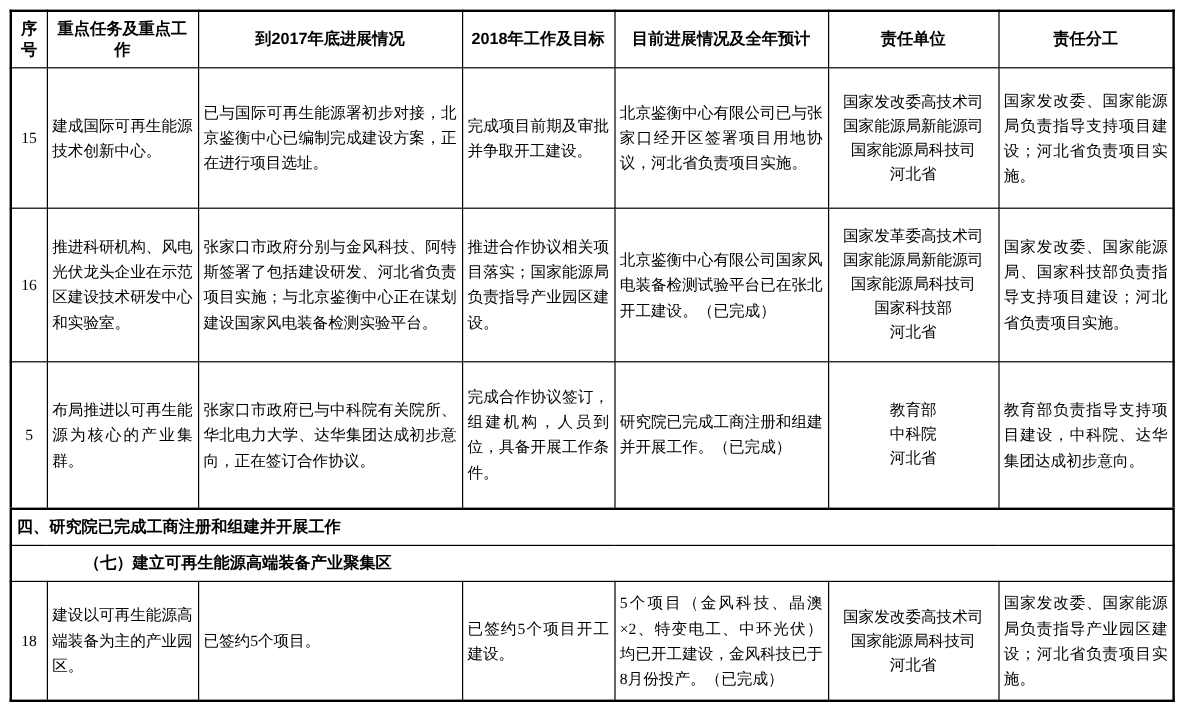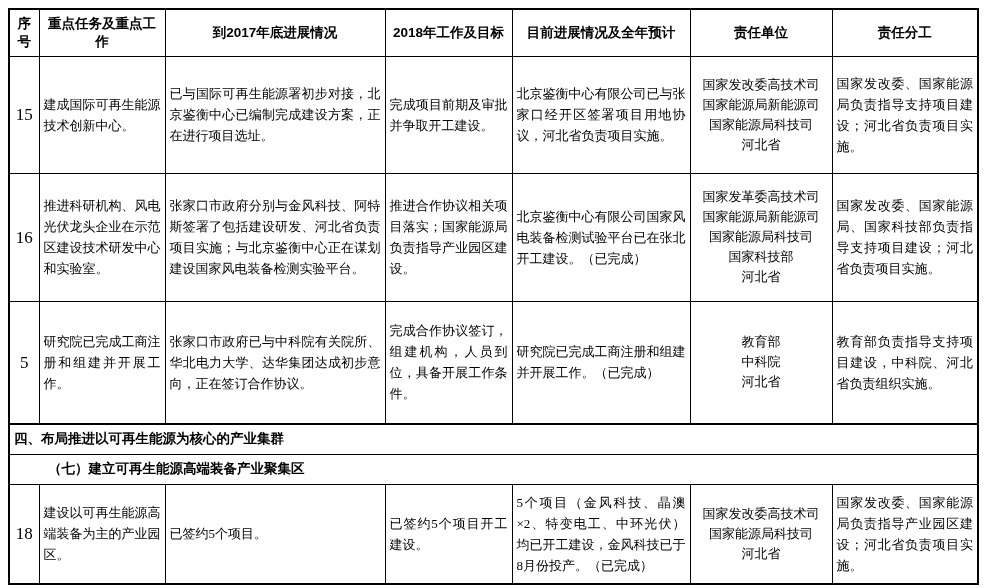--- a/index.html
+++ b/index.html
@@ -18,31 +18,31 @@
     font-family:"Liberation Sans","DejaVu Sans",sans-serif;
     font-weight:bold;font-size:13.5px;line-height:18px;
     text-align:center;padding:2px 2px;
   }
   .h-head{height:47px;}
   .h-r15{height:117px;}
   .h-r16{height:128px;}
   .h-r17{height:123px;}
   .h-sec{height:30px;}
   .h-r18{height:100px;}
-  td.num{text-align:center;font-size:17px;padding:0;}
+  td.num{text-align:center;font-size:13px;padding:0;}
   td.jc{text-align:justify;text-justify:inter-character;}
   td.units{text-align:center;padding:2px 2px;margin-top:11px;}
   td.units div{line-height:20px;}
   tr.section-row td{
     font-family:"Liberation Sans","DejaVu Sans",sans-serif;
     font-weight:bold;font-size:13.5px;line-height:16px;
     text-align:left;padding:2px 4px;
     border-top-width:2.5px;
   }
-  tr.section-row.sub td{padding-left:38px;border-top-width:1.5px;}
+  tr.section-row.sub td{padding-left:60px;border-top-width:1.5px;}
 </style>
 </head>
 <body>
 
 <div class="page">
   <table class="doc">
     <colgroup>
       <col style="width:30px">
       <col style="width:126px">
       <col style="width:220px">
@@ -87,33 +87,33 @@
           <div>国家发革委高技术司</div>
           <div>国家能源局新能源司</div>
           <div>国家能源局科技司</div>
           <div>国家科技部</div>
           <div>河北省</div>
         </td>
         <td class="jc">国家发改委、国家能源局、国家科技部负责指导支持项目建设；河北省负责项目实施。</td>
       </tr>
       <tr class="h-r17">
         <td class="num">5</td>
-        <td class="jc">研究院已完成工商注册和组建并开展工作。</td>
+        <td class="jc">布局推进以可再生能源为核心的产业集群。</td>
         <td class="jc">张家口市政府已与中科院有关院所、华北电力大学、达华集团达成初步意向，正在签订合作协议。</td>
         <td class="jc">完成合作协议签订，组建机构，人员到位，具备开展工作条件。</td>
         <td class="jc">研究院已完成工商注册和组建并开展工作。（已完成）</td>
         <td class="units">
           <div>教育部</div>
           <div>中科院</div>
           <div>河北省</div>
         </td>
-        <td class="jc">教育部负责指导支持项目建设，中科院、河北省负责组织实施。</td>
+        <td class="jc">教育部负责指导支持项目建设，中科院、达华集团达成初步意向。</td>
       </tr>
       <tr class="section-row h-sec">
-        <td colspan="7">四、布局推进以可再生能源为核心的产业集群</td>
+        <td colspan="7">四、研究院已完成工商注册和组建并开展工作</td>
       </tr>
       <tr class="section-row sub h-sec">
         <td colspan="7">（七）建立可再生能源高端装备产业聚集区</td>
       </tr>
       <tr class="h-r18">
         <td class="num">18</td>
         <td class="jc">建设以可再生能源高端装备为主的产业园区。</td>
         <td class="jc">已签约5个项目。</td>
         <td class="jc">已签约5个项目开工建设。</td>
         <td class="jc">5个项目（金风科技、晶澳×2、特变电工、中环光伏）均已开工建设，金风科技已于8月份投产。（已完成）</td>

